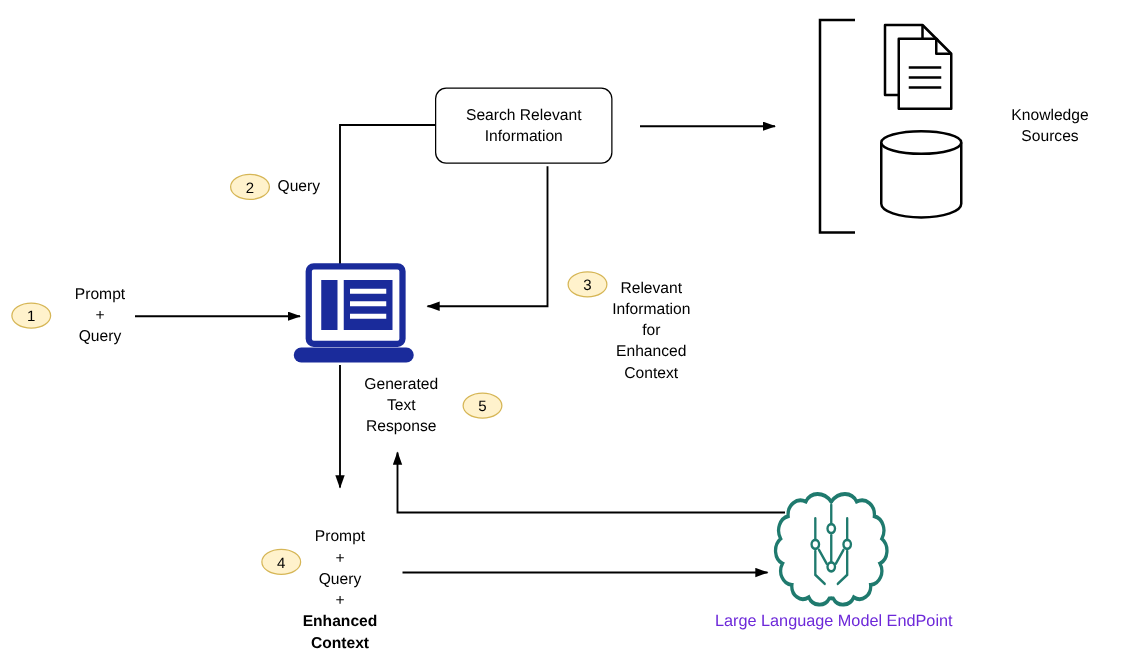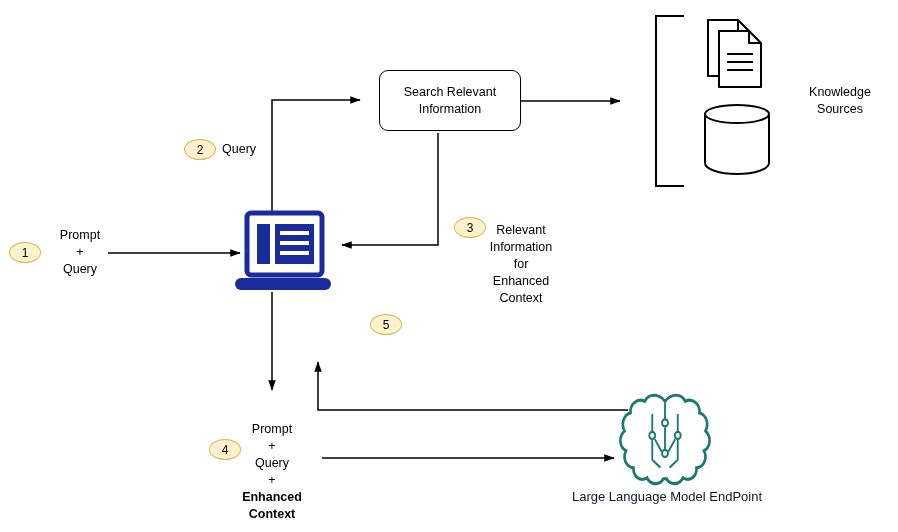--- a/index.html
+++ b/index.html
@@ -13,27 +13,27 @@
   }
   .label.left{text-align:left;}
   .bold{font-weight:bold;}
   .badge{
     position:absolute;width:32px;height:21px;
     background:#FFF2CC;border:1px solid #D6B656;border-radius:50%;
     display:flex;align-items:center;justify-content:center;
     font-size:12px;box-sizing:border-box;
   }
   .node-box{
-    position:absolute;left:379px;top:70px;width:142px;height:61px;
+    position:absolute;left:348px;top:70px;width:142px;height:61px;
     border:1px solid #000;border-radius:9px;background:#fff;
     display:flex;align-items:center;justify-content:center;
     font-size:12.5px;line-height:17px;white-space:pre-line;text-align:center;
     box-sizing:border-box;
   }
-  .llm-label{color:#0f172a;font-size:13px;}
+  .llm-label{color:#6d28d9;font-size:13px;}
   svg.layer{position:absolute;left:0;top:0;}
 </style>
 </head>
 <body>
 
 <div class="canvas">
 
   <svg class="layer" width="898" height="532" viewBox="0 0 898 532">
     <defs>
       <marker id="arrow" markerWidth="8" markerHeight="6" refX="6.5" refY="2.5" orient="auto" markerUnits="strokeWidth">
@@ -116,20 +116,23 @@
 Query</div>
 
   <div class="label left" style="left:222px;top:141px;">Query</div>
 
   <div class="label" style="left:471px;top:190px;width:100px;margin-top:32px;">Relevant
 Information
 for
 Enhanced
 Context</div>
 
+  <div class="label" style="left:281px;top:299px;width:80px;">Generated
+Text
+Response</div>
 
   <div class="label" style="left:222px;top:404px;width:100px;">
     <span>Prompt
 +
 Query
 +</span>
     <span class="bold" style="display:block;">Enhanced
 Context</span>
   </div>
 

